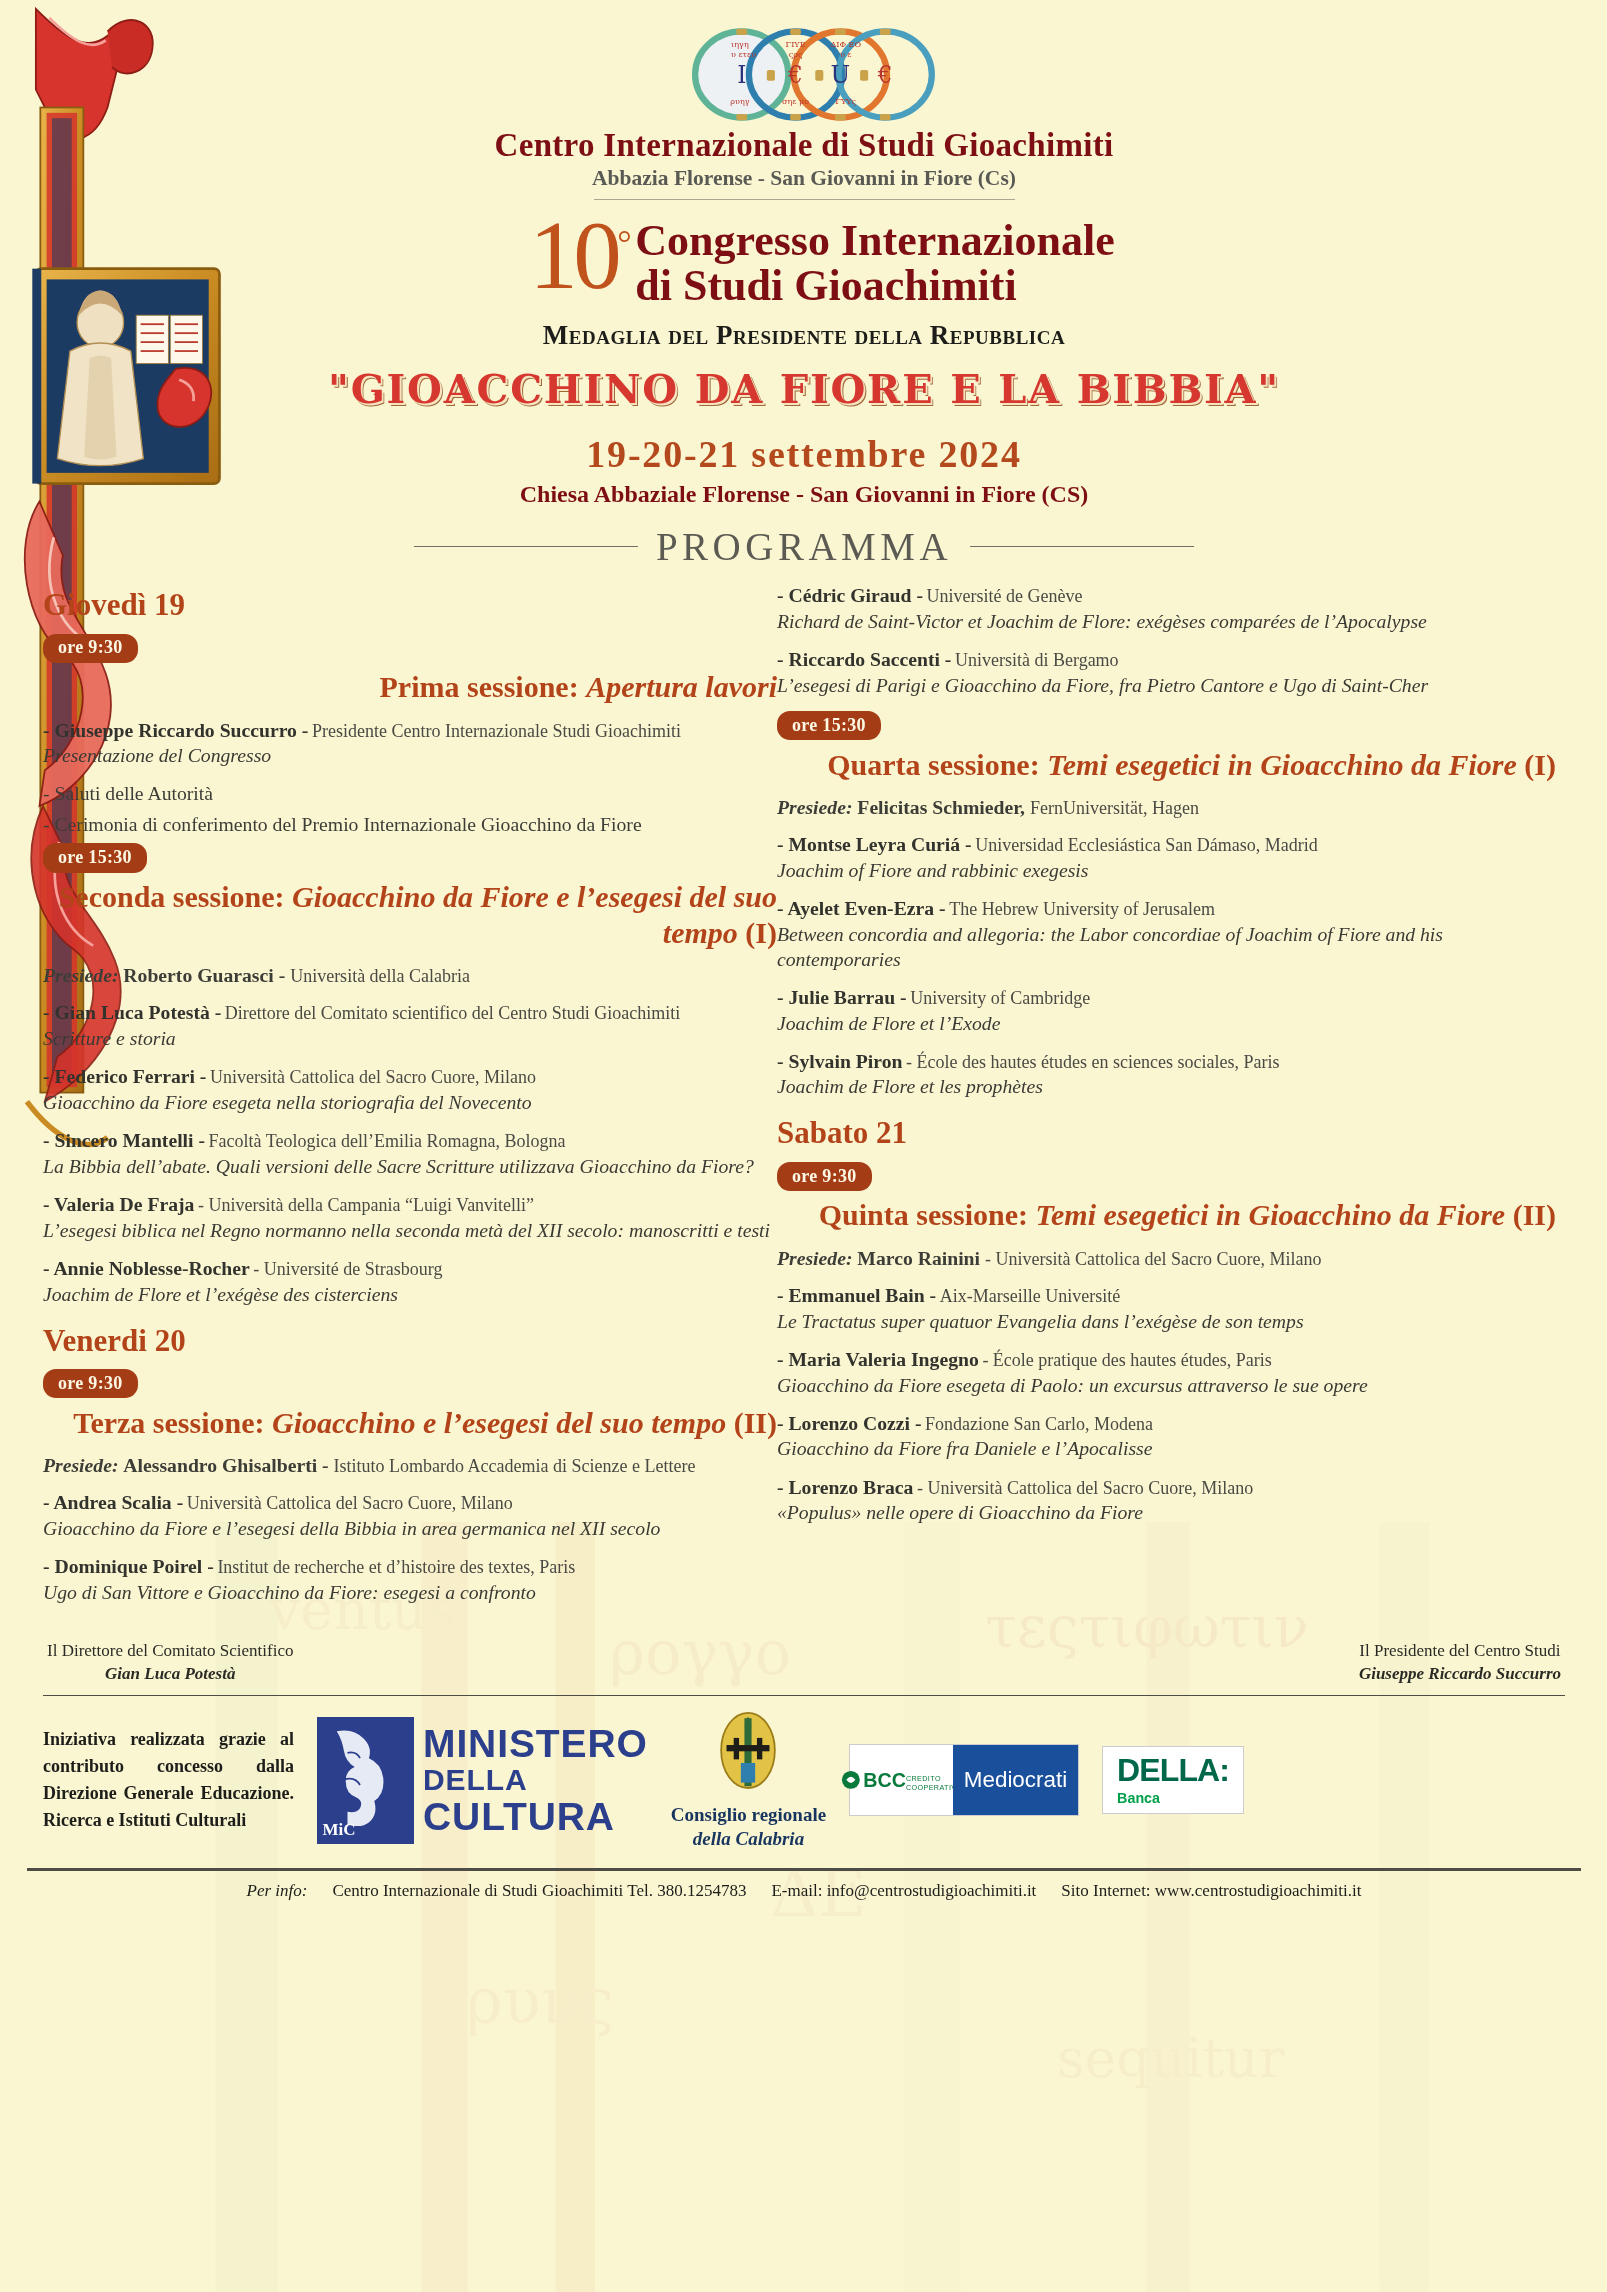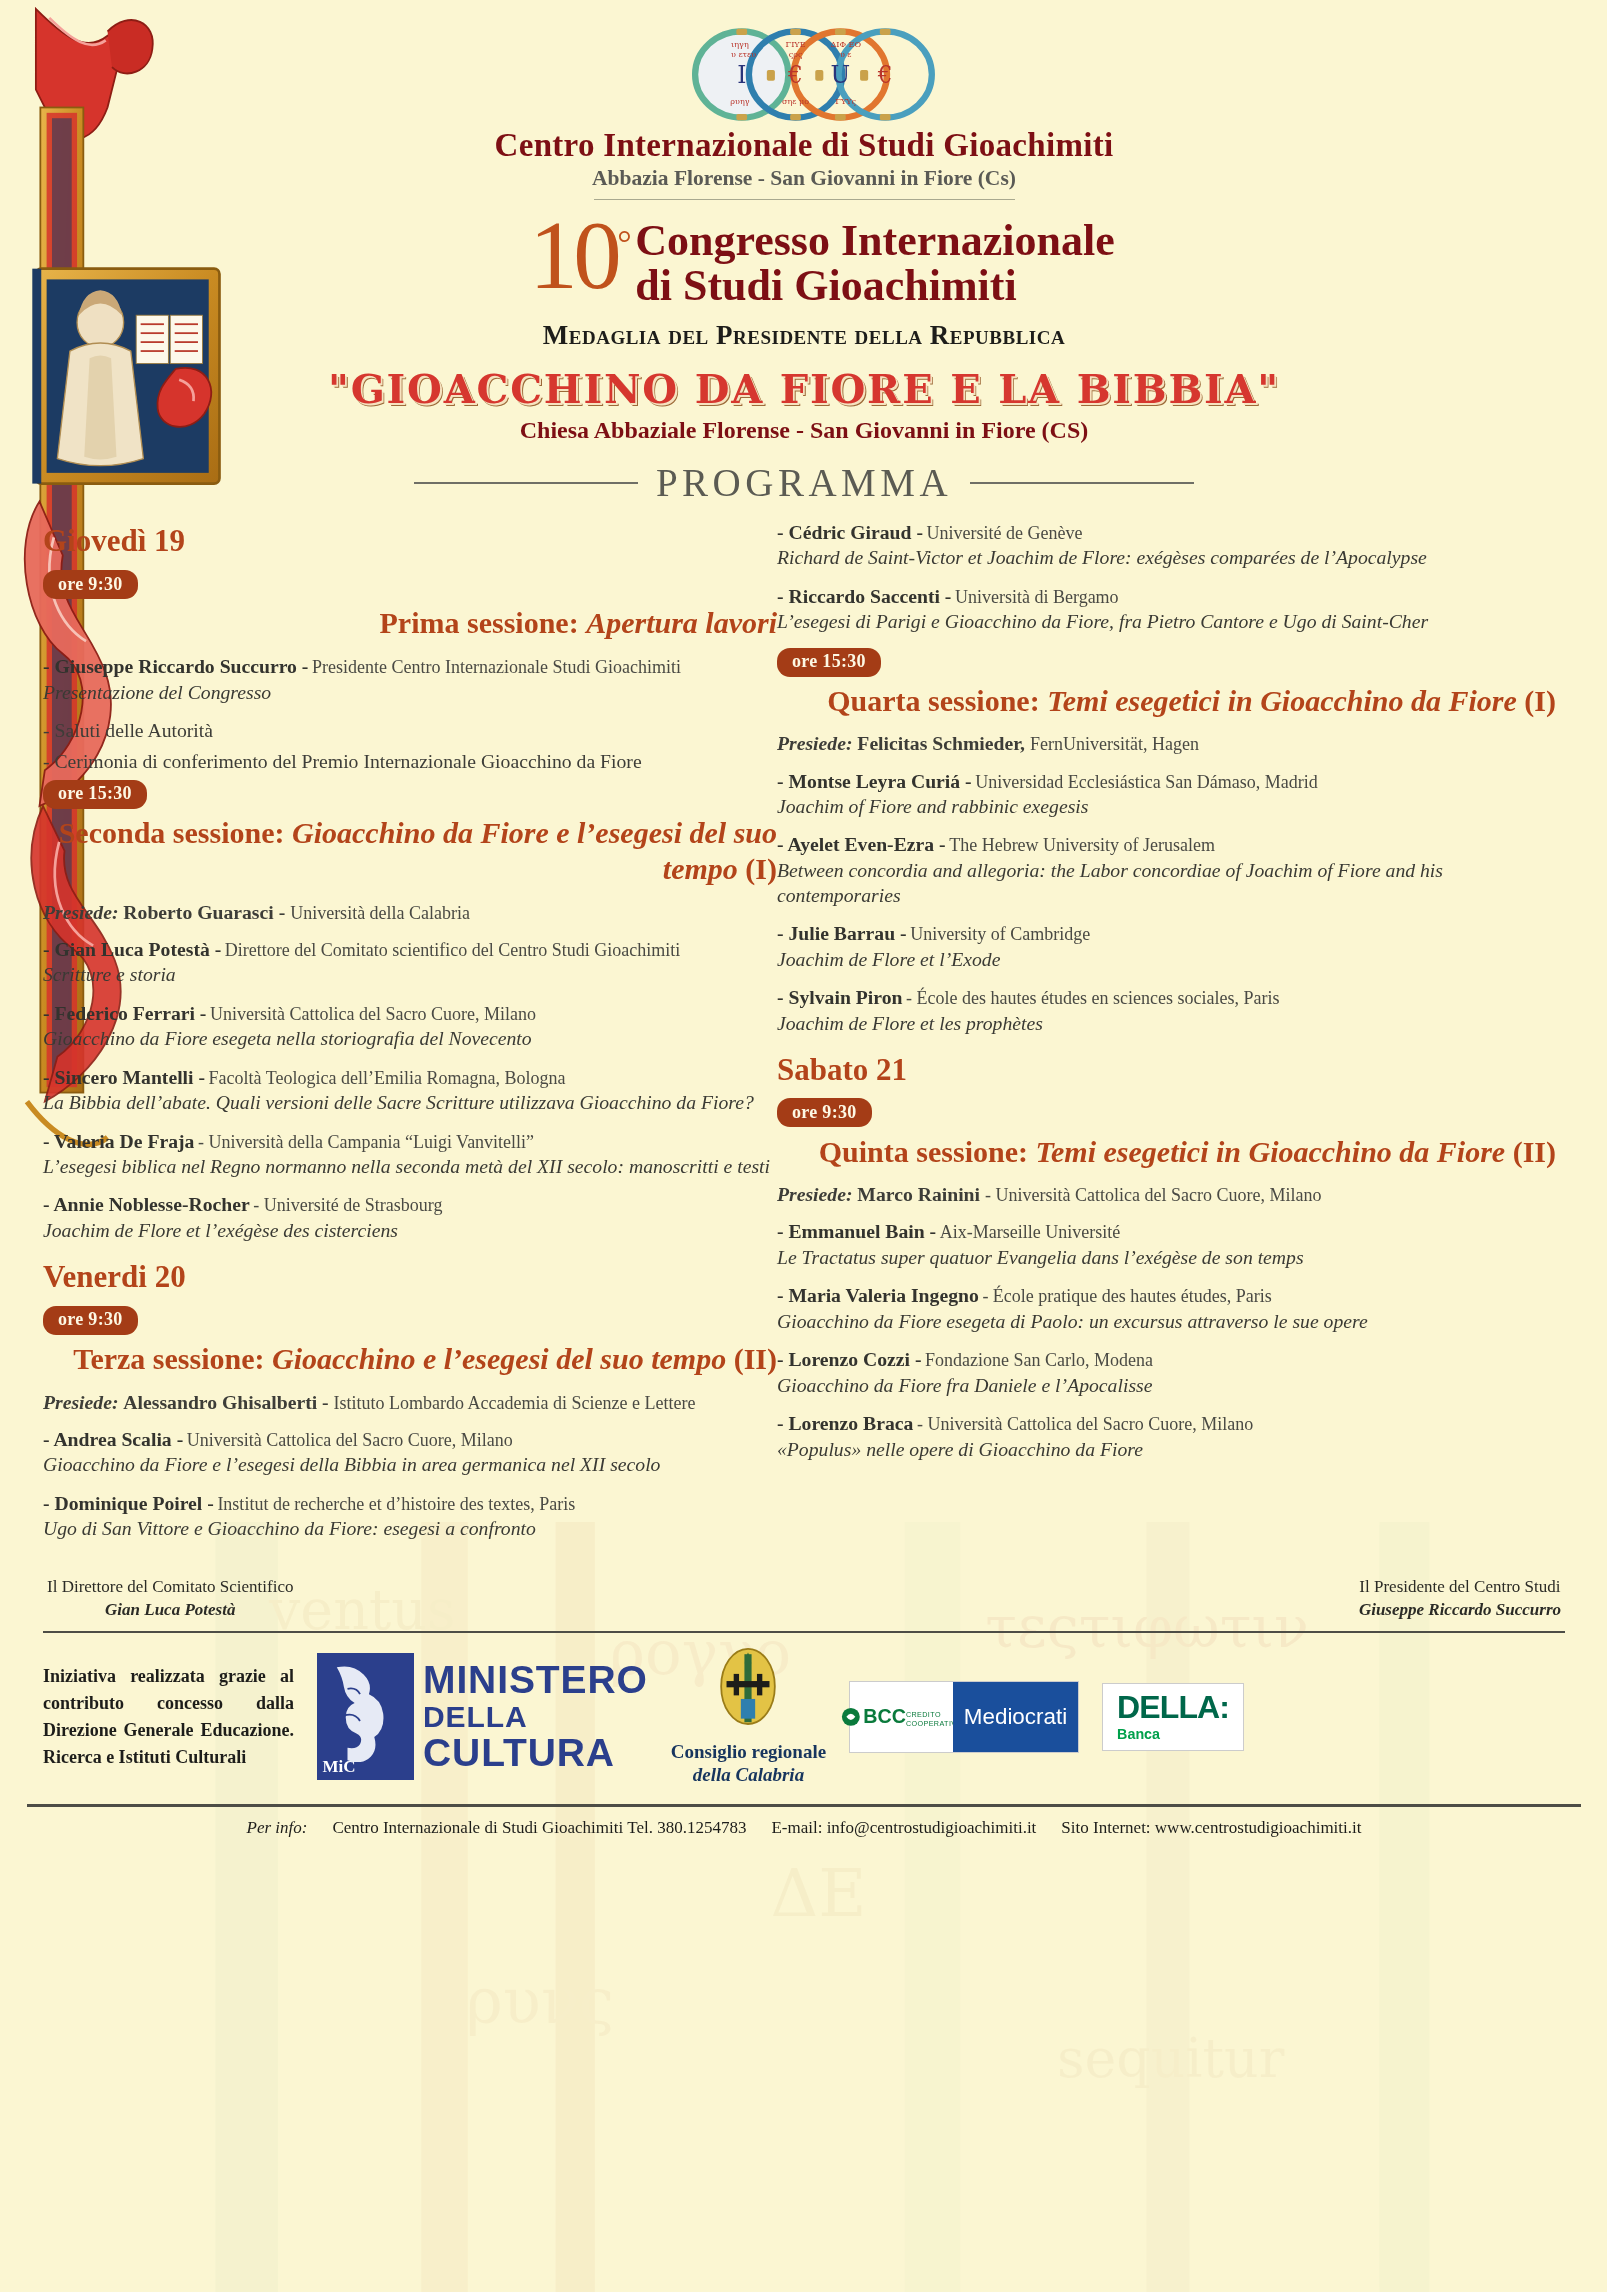--- a/index.html
+++ b/index.html
@@ -301,20 +301,21 @@
   <div class="congress-row">
     <div class="ordinal"><span>10</span><sup>°</sup></div>
     <div class="congress-title">
       <div>Congresso Internazionale</div>
       <div>di Studi Gioachimiti</div>
     </div>
   </div>
 
   <div class="medal">Medaglia del Presidente della Repubblica</div>
   <div class="theme">"GIOACCHINO DA FIORE E LA BIBBIA"</div>
+  <div class="dates">19-20-21 settembre 2024</div>
   <div class="venue">Chiesa Abbaziale Florense - San Giovanni in Fiore (CS)</div>
 
   <div class="programma-row">
     <div class="line"></div>
     <div class="programma">PROGRAMMA</div>
     <div class="line"></div>
   </div>
 </div>
 
 <div class="columns">

